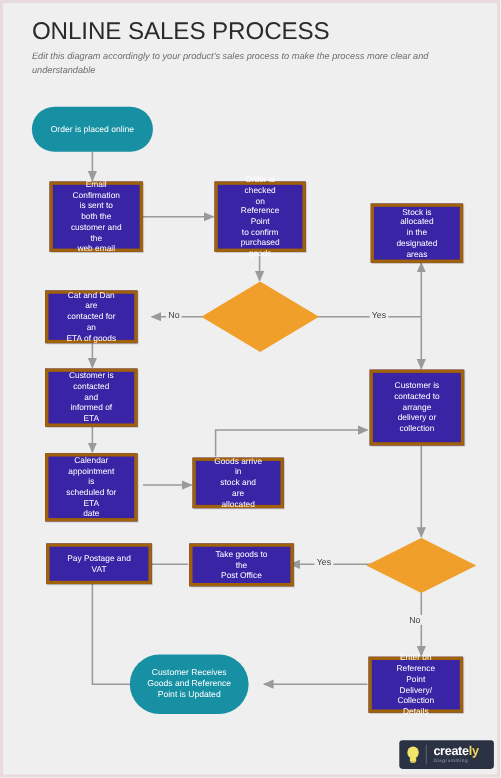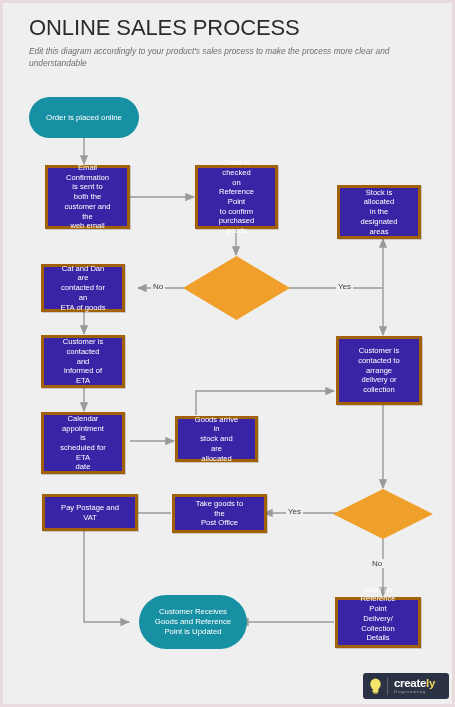--- a/index.html
+++ b/index.html
@@ -244,27 +244,27 @@
     <div class="node process" style="left:169px; top:491px; width:95px; height:39px;">
       <span>Take goods to the
 Post Office</span>
     </div>
 
     <div class="node process" style="left:39px; top:491px; width:96px; height:37px;">
       <span>Pay Postage and
 VAT</span>
     </div>
 
-    <div class="node process" style="left:332px; top:594px; width:86px; height:51px;align-items:flex-end;">
+    <div class="node process" style="left:332px; top:594px; width:86px; height:51px;">
       <span>Enter on Reference
 Point Delivery/
 Collection Details</span>
     </div>
 
-    <div class="node terminal" style="left:136px; top:592px; width:108px; height:54px;">
+    <div class="node terminal" style="left:115px; top:592px; width:108px; height:54px;">
       <span>Customer Receives
 Goods and Reference
 Point is Updated</span>
     </div>
 
     <div class="edge-label" style="left:148px; top:279px;">No</div>
     <div class="edge-label" style="left:333px; top:279px;">Yes</div>
     <div class="edge-label" style="left:283px; top:504px;">Yes</div>
     <div class="edge-label" style="left:367px; top:556px;">No</div>
 

